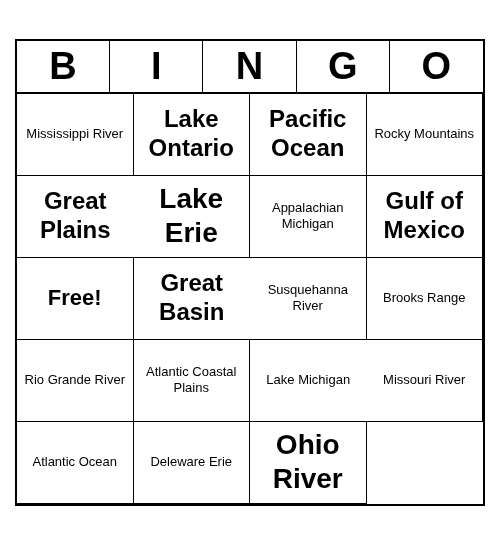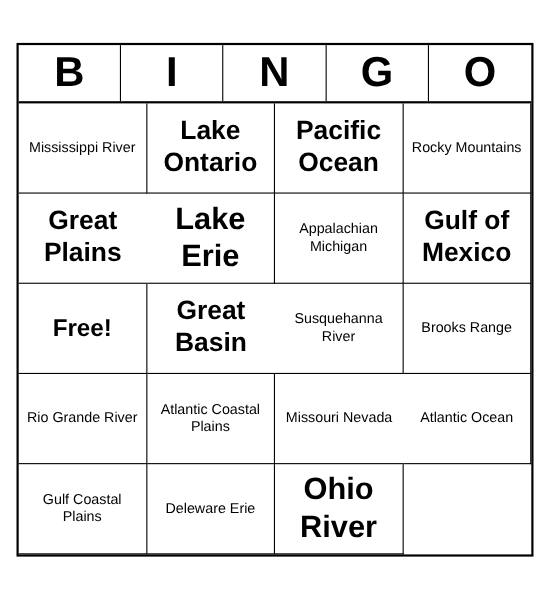--- a/index.html
+++ b/index.html
@@ -86,19 +86,19 @@
       <div class="bingo-cell large-text">Great Plains</div>
       <div class="bingo-cell xlarge-text">Lake Erie</div>
       <div class="bingo-cell">Appalachian Michigan</div>
       <div class="bingo-cell large-text">Gulf of Mexico</div>
       <div class="bingo-cell free">Free!</div>
       <div class="bingo-cell large-text">Great Basin</div>
       <div class="bingo-cell">Susquehanna River</div>
       <div class="bingo-cell">Brooks Range</div>
       <div class="bingo-cell">Rio Grande River</div>
       <div class="bingo-cell">Atlantic Coastal Plains</div>
-      <div class="bingo-cell">Missouri Nevada</div>
+      <div class="bingo-cell">Lake Michigan</div>
+      <div class="bingo-cell">Missouri River</div>
       <div class="bingo-cell">Atlantic Ocean</div>
-      <div class="bingo-cell">Gulf Coastal Plains</div>
       <div class="bingo-cell">Deleware Erie</div>
       <div class="bingo-cell xlarge-text">Ohio River</div>
     </div>
 </div>
 
 </body></html>

